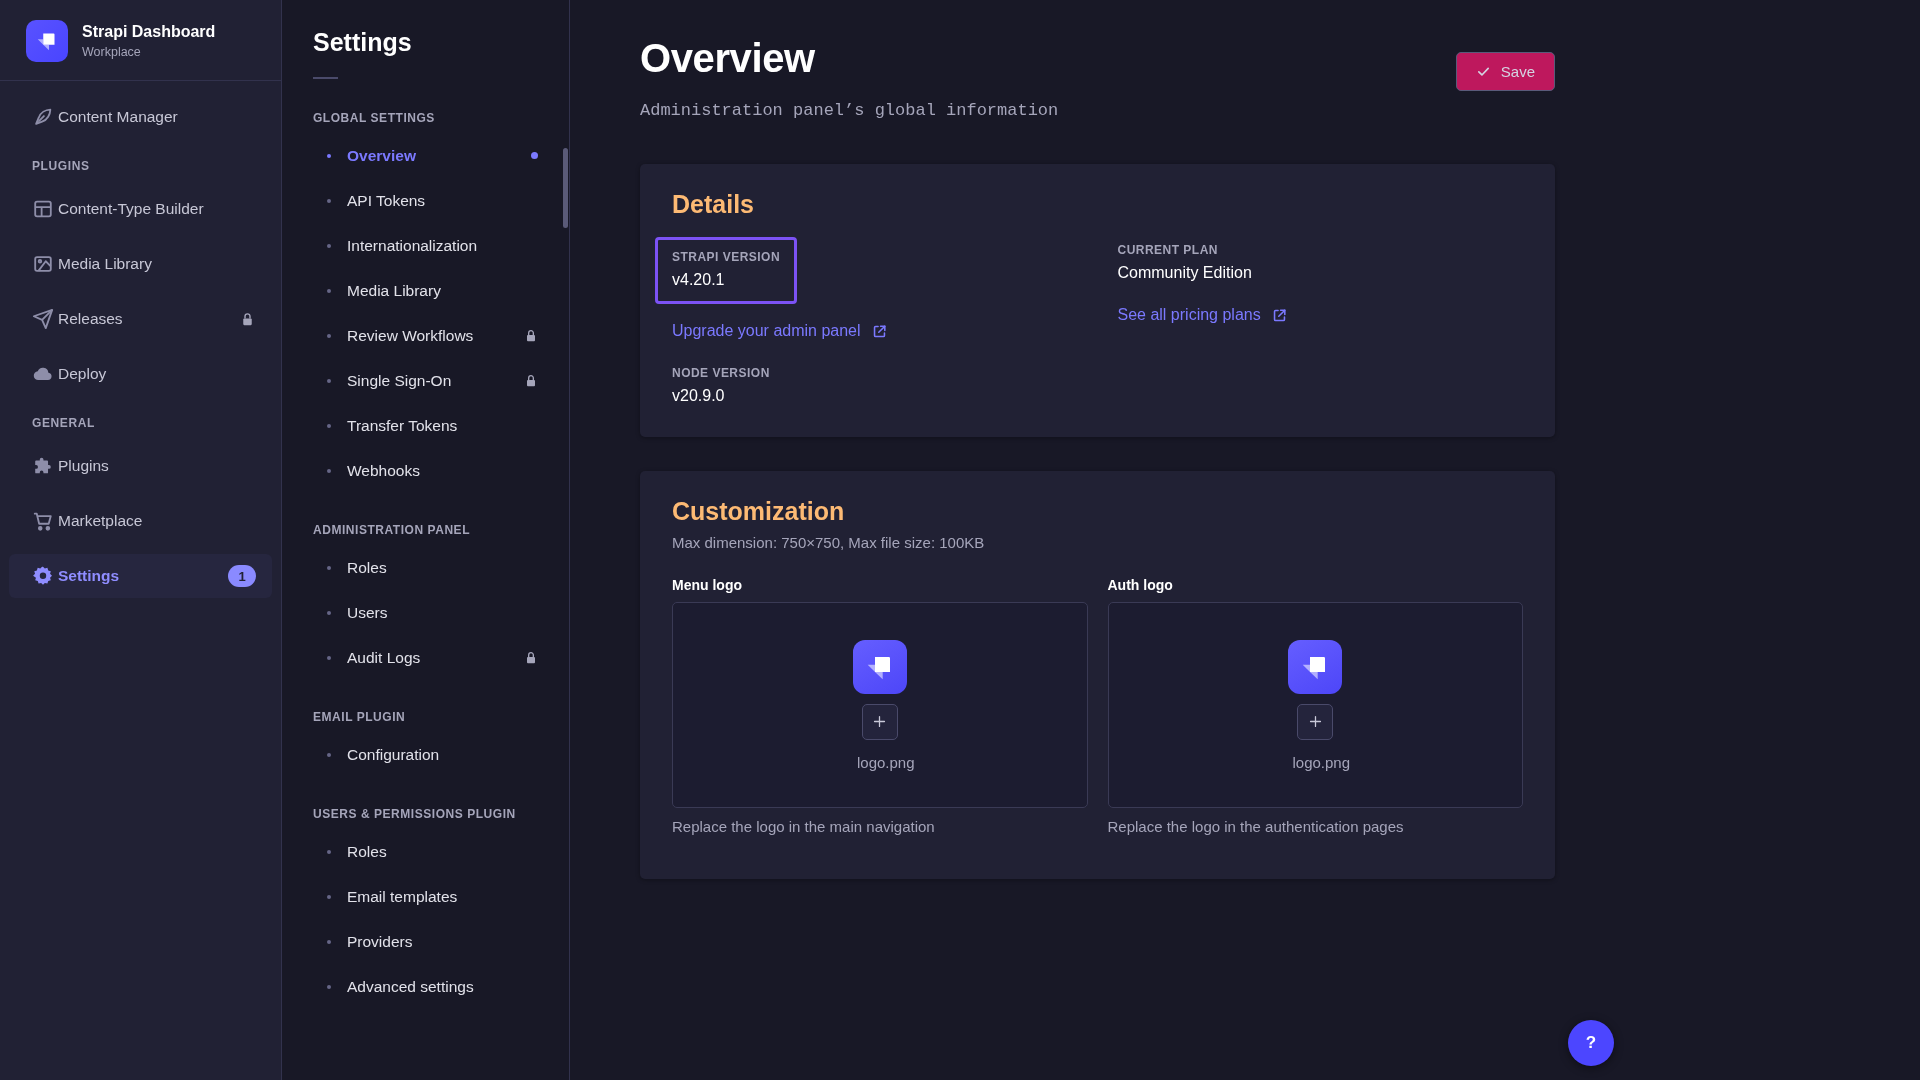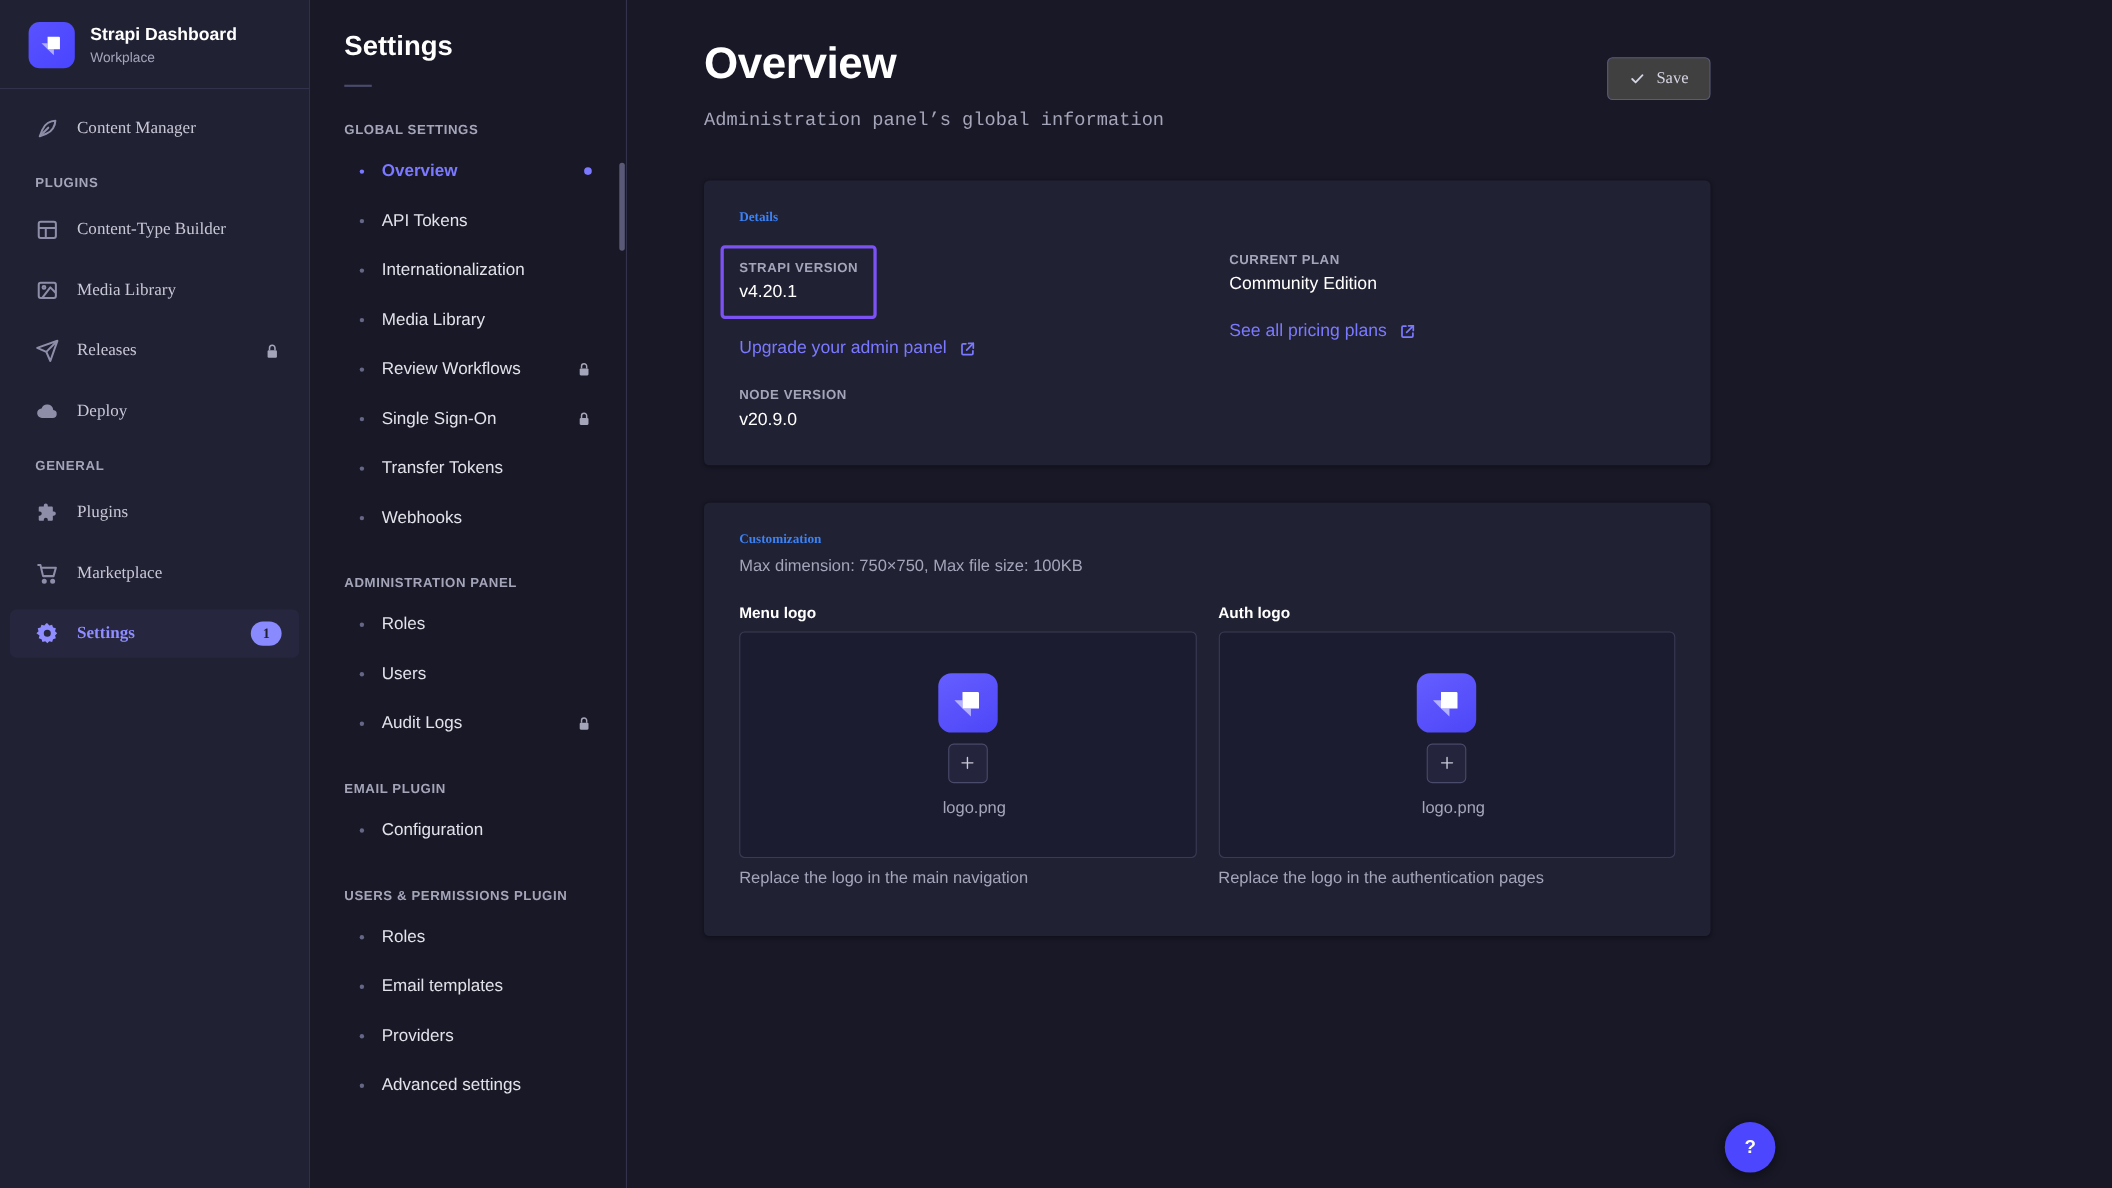--- a/index.html
+++ b/index.html
@@ -12,21 +12,21 @@
   }
   
   .sidebar { width:282px; background:#212134; border-right:1px solid #32324d; display:flex; flex-direction:column; flex:none; }
   .brand { display:flex; align-items:center; gap:14px; padding:20px 22px 18px 26px; }
   .brand-logo { width:42px; height:42px; border-radius:10px; background:linear-gradient(135deg,#5952ff,#4945ff); display:flex; align-items:center; justify-content:center; flex:none; }
   .brand-logo svg { width:30px; height:30px; }
   .brand-title { font-size:16px; font-weight:700; color:#fff; }
   .brand-sub { font-size:12.5px; color:#a5a5ba; margin-top:4px; }
   .sidebar-divider { height:1px; background:#32324d; }
   .nav { padding-top:14px; }
-  .nav-item { display:flex; align-items:center; gap:16px; height:44px; margin:0 9px 11px; padding:0 16px 0 23px; border-radius:6px; font-size:15.5px; color:#c7c7d6; cursor:pointer;font-family:Liberation Serif, serif; }
+  .nav-item { display:flex; align-items:center; gap:4px; height:44px; margin:0 9px 11px; padding:0 16px 0 23px; border-radius:6px; font-size:15.5px; color:#c7c7d6; cursor:pointer; }
   .nav-item .ico { width:22px; height:22px; color:#8e8ea9; flex:none; }
   .nav-item.active { background:#26263f; color:#8f8dff; font-weight:700; }
   .nav-item.active .ico { color:#8f8dff; }
   .nav-section-label { font-size:12px; font-weight:700; letter-spacing:.05em; color:#a5a5ba; padding:0 32px; margin:20px 0 14px; }
   .badge { margin-left:auto; background:#8a8aff; color:#212134; font-size:13px; font-weight:700; min-width:28px; height:22px; padding:0 6px; border-radius:12px; display:flex; align-items:center; justify-content:center; }
   .sidebar-footer { margin-top:auto; border-top:1px solid #32324d; display:flex; align-items:center; gap:8px; padding:16px 20px 18px 24px; }
   .avatar { width:34px; height:34px; border-radius:50%; background:#7b79ff; color:#fff; font-size:13px; font-weight:700; display:flex; align-items:center; justify-content:center; flex:none; }
   .footer-name { flex:1; text-align:center; font-size:15.5px; color:#a5a5ba; }
   .collapse-btn { width:32px; height:36px; border:1px solid #4a4a6a; border-radius:9px; background:transparent; color:#a5a5ba; display:flex; align-items:center; justify-content:center; cursor:pointer; flex:none; }
   .collapse-btn svg { width:14px; height:14px; }
@@ -40,25 +40,25 @@
   .bullet { width:4px; height:4px; border-radius:50%; background:#666687; margin-right:16px; flex:none; }
   .subnav-item.active { color:#7b79ff; font-weight:700; }
   .subnav-item.active .bullet { background:#7b79ff; }
   .active-dot { position:absolute; right:31px; top:19px; width:7px; height:7px; border-radius:50%; background:#7b79ff; }
   .lock { margin-left:auto; width:16px; height:16px; color:#a5a5ba; flex:none; }
   .subnav-scrollthumb { position:absolute; top:148px; right:1px; width:5px; height:80px; background:#666687; border-radius:3px; opacity:.85; }
   
   .main { flex:1; padding:0 70px; position:relative; overflow:hidden; }
   .main-header { display:flex; justify-content:space-between; align-items:flex-start; margin-top:36px; }
   .page-title { font-size:40px; font-weight:700; color:#fff; letter-spacing:-.01em; }
-  .save-btn { display:flex; align-items:center; gap:10px; background:#404040; border:1px solid #5a5a7a; border-radius:5px; color:#d4d4e2; font-size:15px; padding:10px 19px; margin-top:16px; cursor:pointer; font-family:Liberation Serif, serif; }
+  .save-btn { display:flex; align-items:center; gap:10px; background:#be185d; border:1px solid #5a5a7a; border-radius:5px; color:#d4d4e2; font-size:15px; padding:10px 19px; margin-top:16px; cursor:pointer; font-family:Liberation Sans, sans-serif; }
   .save-btn svg { width:15px; height:15px; }
   .page-subtitle { font-size:17px; color:#a5a5ba; margin-top:10px;font-family:Liberation Mono, monospace; }
   .card { background:#212134; border-radius:5px; box-shadow:0 1px 4px rgba(3,3,5,.35); padding:26px 32px 32px; margin-top:44px; }
-  .card-heading { font-size:12px; font-weight:700; color:#3b82f6;font-family:Liberation Serif, serif; }
+  .card-heading { font-size:25px; font-weight:700; color:#fdba74; }
   .details-grid { display:grid; grid-template-columns:1fr 1fr; column-gap:40px; margin-top:12px; }
   .field-label { font-size:12px; font-weight:700; letter-spacing:.04em; color:#a5a5ba; display:block; }
   .field-value { font-size:16px; color:#fff; margin-top:7px; }
   .highlight-box { display:inline-block; border:3px solid #7c52f5; border-radius:4px; padding:10px 14px 12px; margin:6px 0 0 -17px; }
   .link { display:inline-flex; align-items:center; gap:10px; color:#7b79ff; font-size:16px; text-decoration:none; margin-top:18px; cursor:pointer; }
   .link svg { width:17px; height:17px; }
   .field-gap { margin-top:26px; }
   .right-col { padding-top:12px; }
   .right-col .link { margin-top:24px; }
   .custom-card { margin-top:34px; padding-bottom:44px; }

